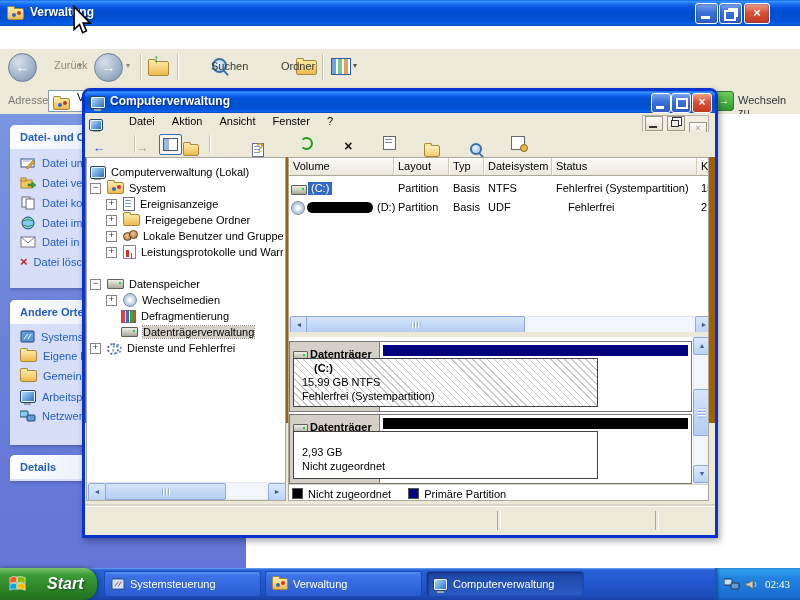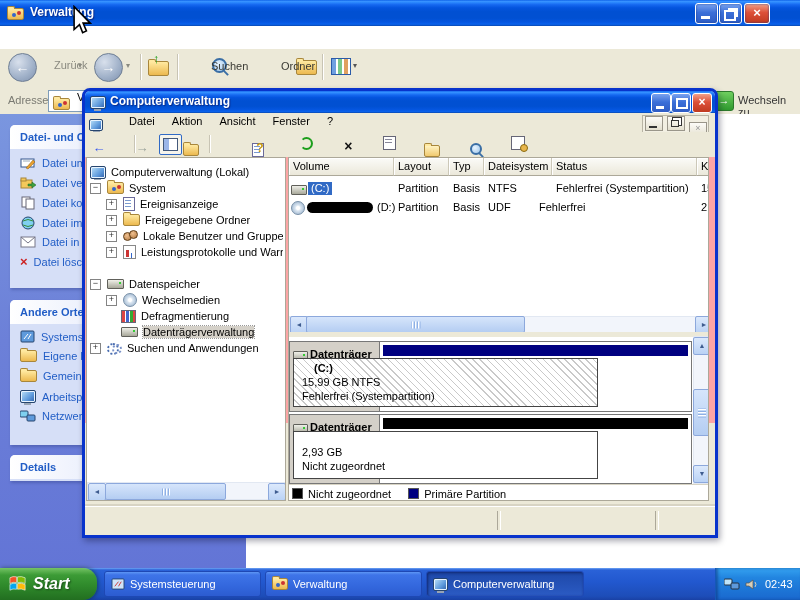--- a/index.html
+++ b/index.html
@@ -103,21 +103,21 @@
   .volbox{position:absolute;left:3px;width:303px;border:1px solid #444;background:#fff;}
   .hatch{background:repeating-linear-gradient(45deg,#fff 0 4px,#C9C9C9 4px 5px);}
   .legend-sq{display:inline-block;width:9px;height:9px;border:1px solid #555;vertical-align:-1px;margin-right:5px;}
 
   
   .taskbar{position:absolute;left:0;bottom:0;width:800px;height:32px;z-index:10;
     background:linear-gradient(180deg,#6FA5F5 0%,#2A62D8 6%,#2258CF 42%,#1D4DB8 88%,#1941A5 100%);}
   .startbtn{position:absolute;left:0;top:0;width:97px;height:32px;border-radius:0 14px 14px 0;
     background:linear-gradient(180deg,#75C465 0%,#3C9B36 22%,#2F8A2B 55%,#226E20 100%);
     box-shadow:1px 0 4px rgba(0,40,0,.5);display:flex;align-items:center;gap:5px;padding-left:8px;box-sizing:border-box;}
-  .startbtn span{color:#fff;font-weight:bold;font-style:italic;font-size:16px;text-shadow:1px 1px 2px #1A4A18;}
+  .startbtn span{color:#fff;font-weight:bold;font-style:italic;font-size:16px;text-shadow:1px 1px 2px #1A4A18;margin-left:14px;}
   .tbtn{position:absolute;top:3px;height:26px;border-radius:3px;border:1px solid #1E48B4;
     background:linear-gradient(180deg,#5E96F5 0%,#3E74E8 12%,#3367DD 60%,#2C5CD0 100%);
     color:#fff;display:flex;align-items:center;gap:5px;padding:0 6px;box-sizing:border-box;white-space:nowrap;overflow:hidden;}
   .tbtn.active{background:linear-gradient(180deg,#1E48A8,#2B5BC4);box-shadow:inset 1px 1px 3px #10286E;}
   .tray{position:absolute;right:0;top:0;width:84px;height:32px;
     background:linear-gradient(180deg,#35A3F1 0%,#2285E0 30%,#1968CE 100%);
     border-left:1px solid #1458B8;box-shadow:inset 2px 0 3px rgba(10,40,110,.5);
     display:flex;align-items:center;color:#fff;}
 
   .cursor{position:absolute;z-index:50;}
@@ -322,21 +322,21 @@
         <span class="abs" style="left:4px;top:4px;width:7px;height:6px;background:repeating-linear-gradient(180deg,#889 0 1px,transparent 1px 3px);"></span>
       </span>
       <span class="ti abs" style="left:191px;top:5px;"><span class="icm icm-folder" style="width:14px;background:linear-gradient(180deg,#FFF2C0,#F0CA70);"></span></span>
       <span class="ti abs" style="left:213px;top:3px;"><span class="icm icm-lens" style="width:8px;height:8px;"></span></span>
       <span class="ti abs" style="left:235px;top:3px;">
         <span class="abs" style="left:1px;top:1px;width:12px;height:12px;background:#fff;border:1px solid #667;"></span>
         <span class="abs" style="right:0;bottom:0;width:6px;height:6px;border-radius:50%;background:#E8B64C;border:1px solid #8A6A10;"></span>
       </span>
     </div>
 
-    <div class="abs" style="left:0;top:66px;right:0;height:266px;background:#fca5a5;">
+    <div class="abs" style="left:0;top:66px;right:0;height:266px;background:#a16207;">
 
       <div class="abs" style="left:1px;top:0;width:200px;height:344px;background:#fff;border:1px solid #ACA899;box-sizing:border-box;overflow:hidden;">
         <div class="trow" style="top:6px;padding-left:3px;">
           <span class="tico icm icm-computer"></span>
           <span class="tlab">Computerverwaltung (Lokal)</span>
         </div>
         <div class="trow" style="top:22px;padding-left:3px;">
           <span class="texp">−</span>
           <span class="tico icm icm-folder icm-tools"></span>
           <span class="tlab">System</span>
@@ -375,21 +375,21 @@
           <span class="tico icm icm-defrag"></span>
           <span class="tlab">Defragmentierung</span>
         </div>
         <div class="trow" style="top:166px;padding-left:34px;">
           <span class="tico icm icm-drive"></span>
           <span class="tlab tsel">Datenträgerverwaltung</span>
         </div>
         <div class="trow" style="top:182px;padding-left:3px;">
           <span class="texp">+</span>
           <span class="tico icm icm-gears"></span>
-          <span class="tlab">Suchen und Anwendungen</span>
+          <span class="tlab">Dienste und Fehlerfrei</span>
         </div>
 
         <div class="abs sb-track" style="left:0;bottom:0;width:198px;height:16px;">
           <span class="sb-btn" style="left:0;top:0;">◄</span>
           <span class="sb-thumb" style="left:17px;top:0;width:119px;height:15px;">
               <span class="grip"></span>
             </span>
           <span class="sb-btn" style="right:0;top:0;">►</span>
         </div>
       </div>
@@ -413,21 +413,21 @@
           <span class="vcell" style="left:412px;top:3px;">15</span>
         </div>
 
         <div class="abs" style="left:0;top:40px;width:421px;height:19px;">
           <span class="abs icm icm-cd" style="left:2px;top:3px;"></span>
           <span class="abs" style="left:18px;top:4px;width:66px;height:11px;background:#000;border-radius:6px;"></span>
           <span class="vcell" style="left:88px;top:3px;">(D:)</span>
           <span class="vcell" style="left:109px;top:3px;">Partition</span>
           <span class="vcell" style="left:164px;top:3px;">Basis</span>
           <span class="vcell" style="left:199px;top:3px;">UDF</span>
-          <span class="vcell" style="left:250px;top:3px;">Fehlerfrei</span>
+          <span class="vcell" style="left:279px;top:3px;">Fehlerfrei</span>
           <span class="vcell" style="left:412px;top:3px;">2,</span>
         </div>
 
         <div class="abs sb-track" style="left:0;top:158px;width:421px;height:16px;">
           <span class="sb-btn" style="left:0;top:-1px;">◄</span>
           <span class="sb-thumb" style="left:16px;top:-1px;width:217px;height:15px;">
               <span class="grip"></span>
             </span>
           <span class="sb-btn" style="left:405px;top:-1px;">►</span>
         </div>
@@ -512,21 +512,21 @@
     </div>
     <div class="tray">
       <svg width="16" height="13" viewBox="0 0 16 13" style="margin-left:8px;">
         <rect x="0" y="1" width="8" height="6" rx="1" fill="#BFE4FA" stroke="#234"></rect>
         <rect x="7" y="5" width="8" height="6" rx="1" fill="#5E9ADC" stroke="#234"></rect>
       </svg>
       <svg width="13" height="13" viewBox="0 0 13 13" style="margin-left:5px;">
         <path d="M1 5 h3 l4 -3 v9 l-4 -3 h-3 z" fill="#D8CEB8" stroke="#555" stroke-width=".7"></path>
         <path d="M10 4 Q12 6.5 10 9" fill="none" stroke="#D8CEB8"></path>
       </svg>
-      <span style="margin-left:7px;">02:43</span>
+      <span style="margin-left:7px;font-family:Liberation Serif, serif;">02:43</span>
     </div>
   </div>
 
   <svg class="cursor" style="left:72px;top:5px;" width="20" height="30" viewBox="0 0 12 19">
     <polygon points="1,1 1,15.5 4.4,12.4 6.4,17.5 8.8,16.4 6.7,11.5 11.2,11.5" fill="#fff" stroke="#000" stroke-width="1"></polygon>
   </svg>
 
 </div>
 
 </body></html>

